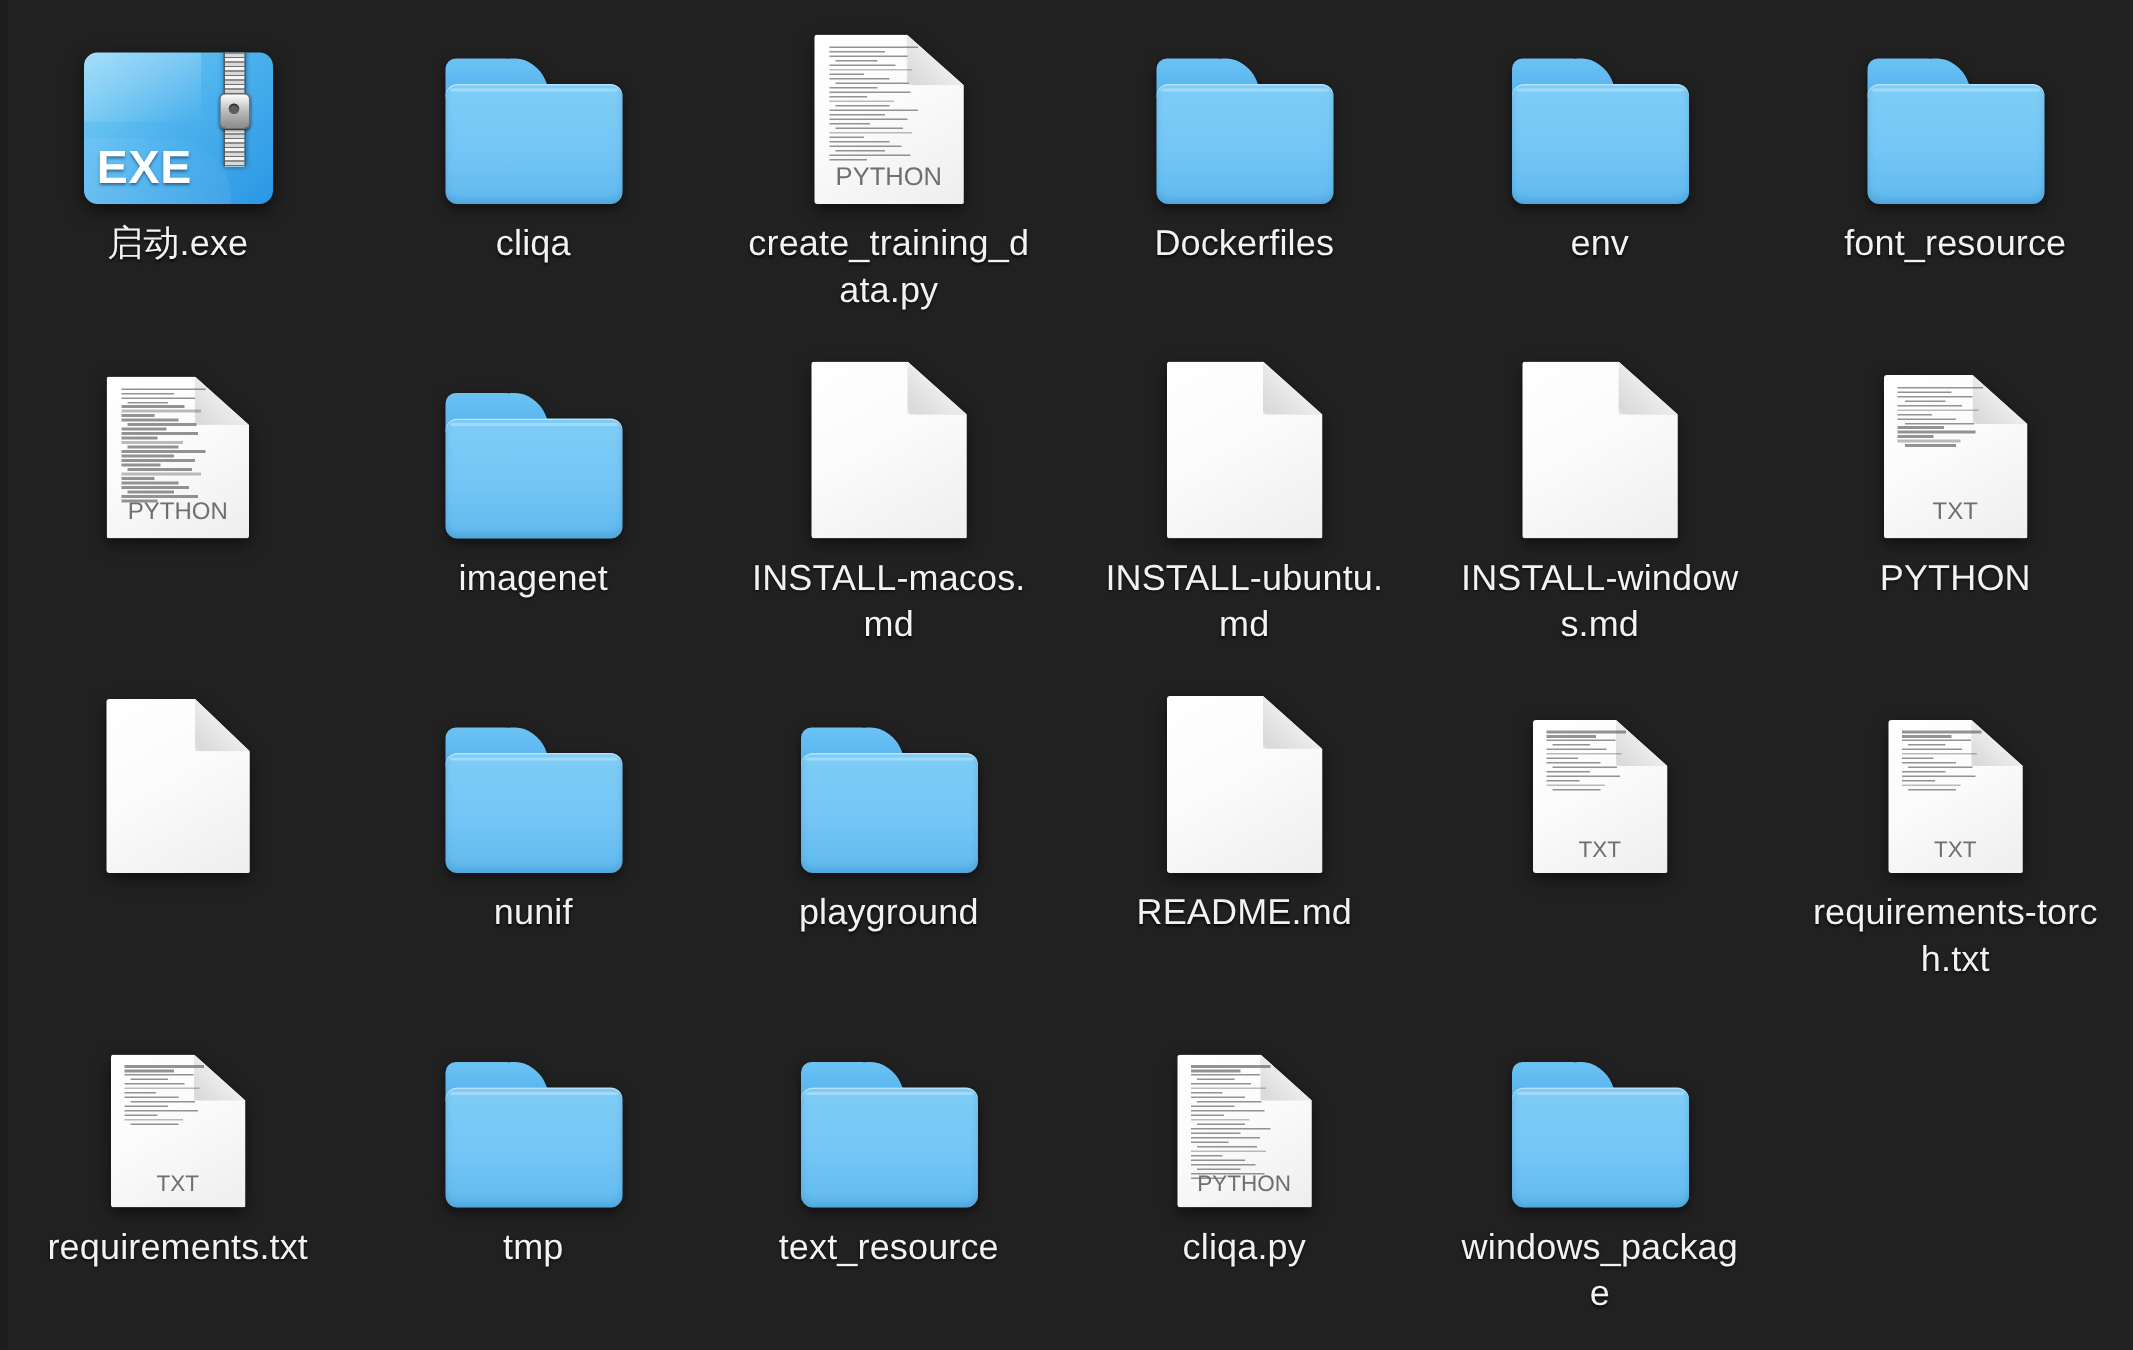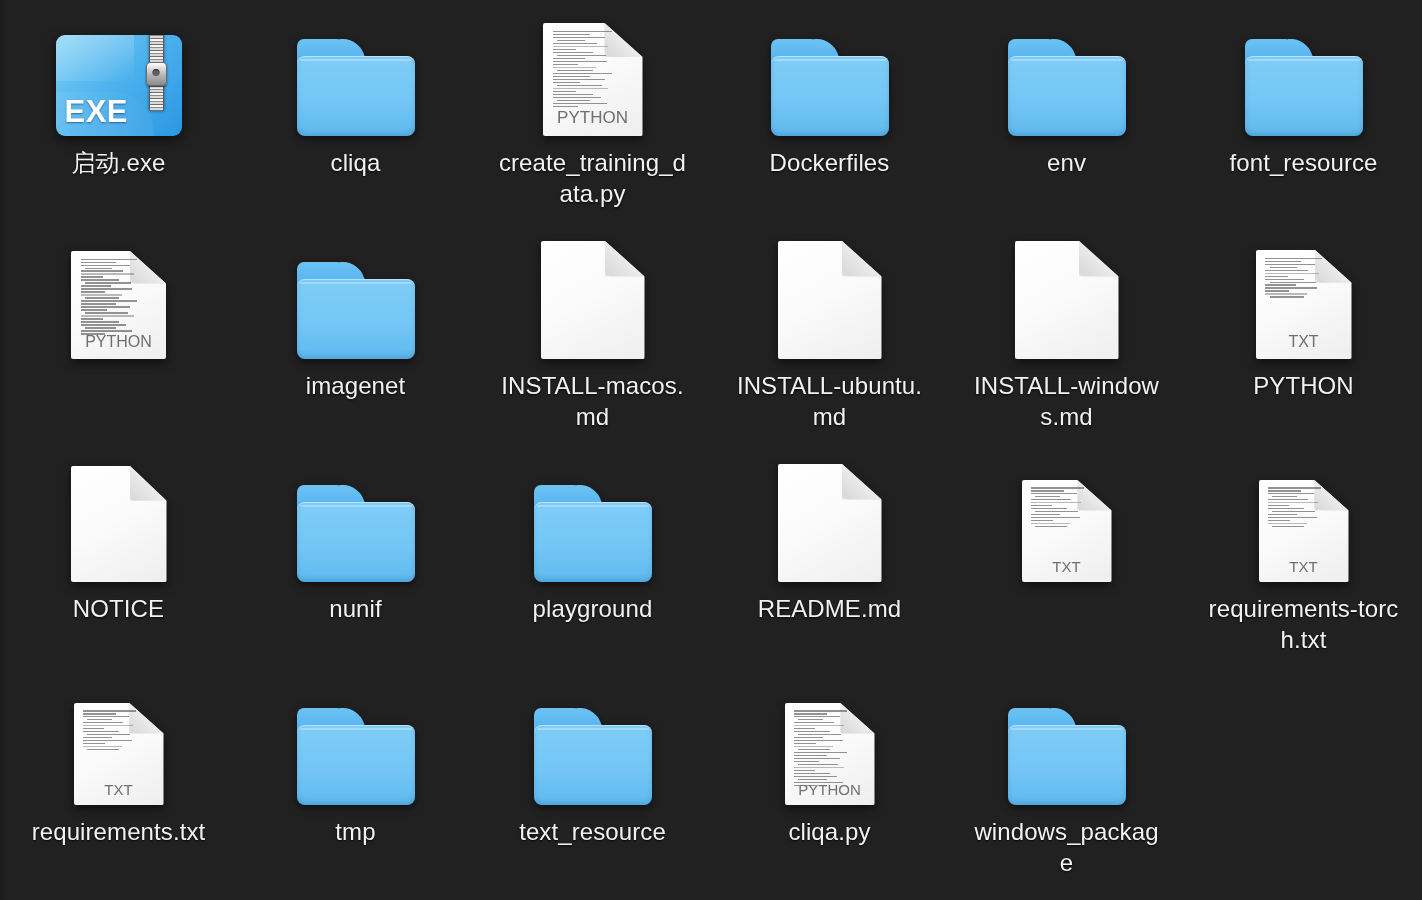--- a/index.html
+++ b/index.html
@@ -417,21 +417,20 @@
         </div>
         <div class="label">PYTHON</div>
       </div>
       <div class="item">
         <div class="icon-slot">
           <div class="page" style="width: 96px; height: 116px;">
             <div class="sheet"></div>
             <div class="fold"></div>
           </div>
         </div>
-        <div class="label">NOTICE</div>
       </div>
       <div class="item">
         <div class="icon-slot">
           <div class="folder">
             <div class="tab"></div>
             <div class="body"></div>
           </div>
         </div>
         <div class="label">nunif</div>
       </div>

